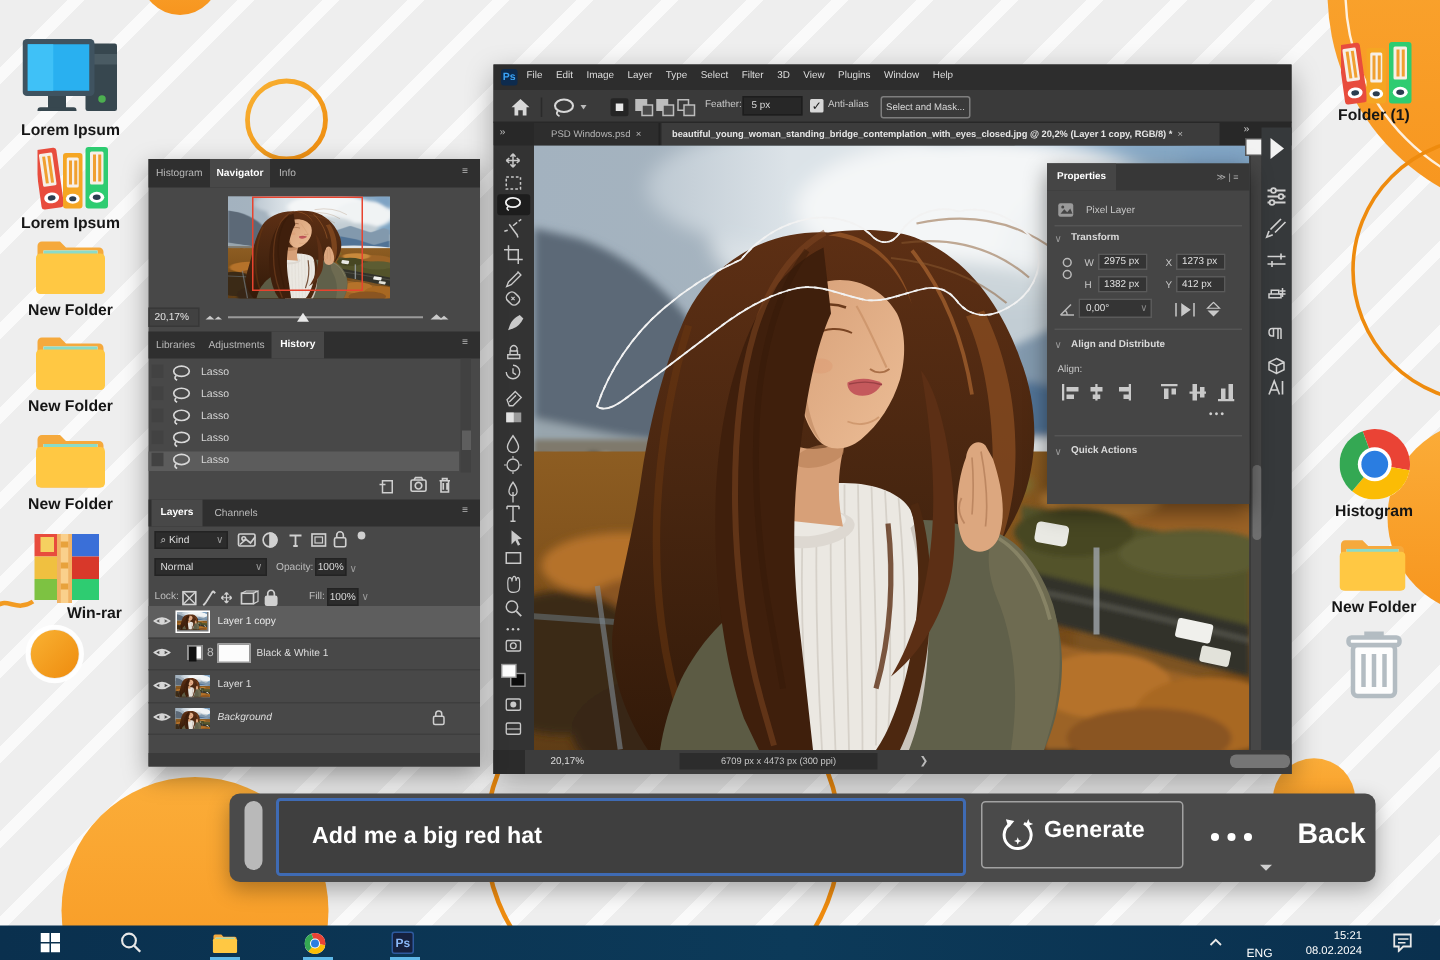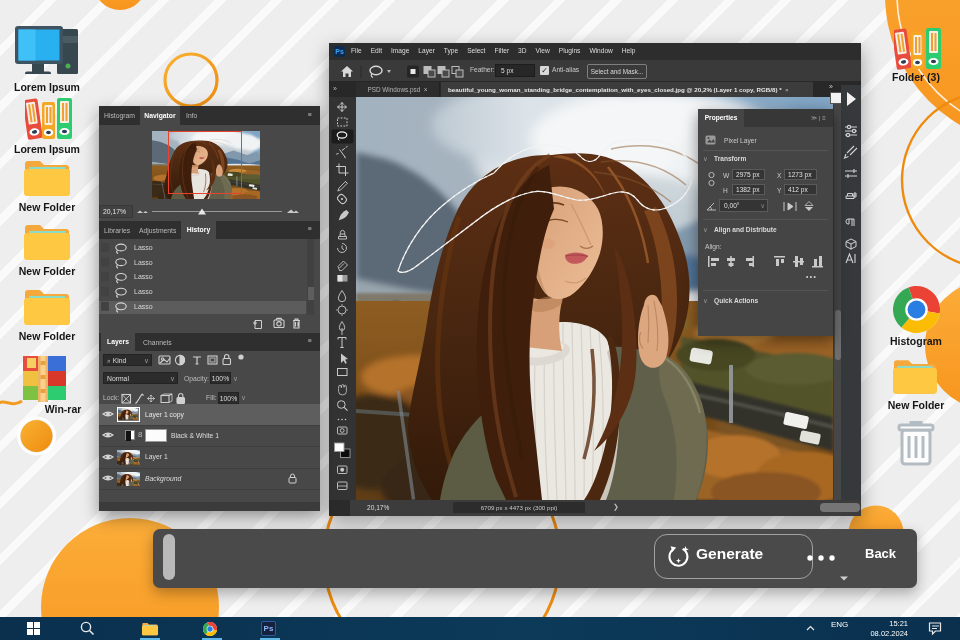--- a/index.html
+++ b/index.html
@@ -147,21 +147,21 @@
   </g>
   <g>
     <rect x="32" y="2" width="15" height="41" rx="2" fill="#2ecc71"></rect>
     <rect x="35" y="5" width="9" height="22" rx="1" fill="#f7efe6"></rect>
     <rect x="37" y="7" width="2" height="18" fill="#f0a030"></rect>
       <rect x="40.5" y="7" width="2" height="18" fill="#f0a030"></rect>
     <ellipse cx="39.5" cy="35.5" rx="5" ry="3.6" fill="#fff"></ellipse>
       <ellipse cx="39.5" cy="35.5" rx="2.6" ry="1.8" fill="#2c3e50"></ellipse>
   </g>
 </svg>
-<div class="lbl" style="left:873px;top:71px;width:86px">Folder (3)</div>
+<div class="lbl" style="left:873px;top:71px;width:86px">Folder (1)</div>
 
 <svg class="ico" style="left:893px;top:286px" width="47" height="47" viewBox="0 0 100 100">
   <circle cx="50" cy="50" r="50" fill="#fff"></circle>
   <g transform="rotate(-20 50 50)">
     <path d="M50,50 L50,0 A50,50 0 0 1 93.3,75 Z" fill="#ea4335"></path>
     <path d="M50,50 L93.3,75 A50,50 0 0 1 6.7,75 Z" fill="#fbbc05"></path>
     <path d="M50,50 L6.7,75 A50,50 0 0 1 50,0 Z" fill="#34a853"></path>
   </g>
   <circle cx="50" cy="50" r="24" fill="#fff"></circle>
   <circle cx="50" cy="50" r="19" fill="#2a7de1"></circle>
@@ -795,40 +795,41 @@
   </svg>
   <div class="abs" style="left:0;top:318.5px;width:221px;height:1px;background:#3e3e3e"></div>
   <div class="abs" style="left:0;top:340px;width:221px;height:1px;background:#3e3e3e"></div>
   <div class="abs" style="left:0;top:361.5px;width:221px;height:1px;background:#3e3e3e"></div>
   <div class="abs" style="left:0;top:383px;width:221px;height:1px;background:#3e3e3e"></div>
   <div class="abs" style="left:0;top:396px;width:221px;height:9px;background:#3b3b3b"></div>
 </div>
 
 <div class="abs" style="left:153px;top:529px;width:764px;height:59px;background:#4a4a4a;border-radius:7px;box-shadow:0 5px 14px rgba(0,0,0,.3)">
   <div class="abs" style="left:10px;top:5px;width:12px;height:46px;background:#b9b9b9;border-radius:6px"></div>
-  <div class="abs" style="left:501px;top:5px;width:159px;height:45px;border:1px solid #a2a2a2;border-radius:13px;color:#fff">
+  <div class="abs" style="left:31px;top:3px;width:460px;height:52px;background:#3f3f3f;border:2px solid #3f6bb4;border-radius:3px;color:#fff;font-weight:bold;font-size:15.5px;line-height:48px;padding-left:22px">Add me a big red hat</div>
+  <div class="abs" style="left:501px;top:5px;width:135px;height:45px;border:1px solid #a2a2a2;border-radius:3px;color:#fff">
     <svg class="abs" style="left:11px;top:10px" width="25" height="25" viewBox="0 0 25 25">
       <path d="M7.2,4.4 a9,9 0 1 0 9.5,-0.6" fill="none" stroke="#fff" stroke-width="2"></path>
       <path d="M4.6,1.2 l5.6,1.2 -3.8,4.4 z" fill="#fff"></path>
       <path d="M19.5,1 l0.9,2.4 2.4,0.9 -2.4,0.9 -0.9,2.4 -0.9,-2.4 -2.4,-0.9 2.4,-0.9 z" fill="#fff"></path>
       <path d="M12.5,13.2 l0.7,1.8 1.8,0.7 -1.8,0.7 -0.7,1.8 -0.7,-1.8 -1.8,-0.7 1.8,-0.7 z" fill="#fff"></path>
     </svg>
     <span class="abs" style="left:41px;top:10px;font-size:15.5px;font-weight:bold">Generate</span>
   </div>
   <svg class="abs" style="left:653px;top:26px" width="34" height="6" viewBox="0 0 34 6">
       <g fill="#fff">
         <circle cx="4" cy="3" r="2.7"></circle>
         <circle cx="15" cy="3" r="2.7"></circle>
         <circle cx="26" cy="3" r="2.7"></circle>
       </g>
     </svg>
   <svg class="abs" style="left:686px;top:46px" width="10" height="7" viewBox="0 0 10 7">
       <path d="M1,1.5 l4,4 4,-4 z" fill="#cfcfcf"></path>
     </svg>
-  <span class="abs" style="left:712px;top:17px;color:#fff;font-size:13px;font-weight:bold">Back</span>
+  <span class="abs" style="left:712px;top:17px;color:#fff;font-size:19px;font-weight:bold">Back</span>
 </div>
 
 <div class="abs" style="left:0;top:617px;width:960px;height:23px;background:linear-gradient(90deg,#0a304e 0%, #0c3a59 55%, #0a304e 100%)">
   <svg class="abs" style="left:27px;top:5px" width="13" height="13" viewBox="0 0 13 13">
     <g fill="#ffffff">
         <rect x="0" y="0" width="6" height="6"></rect>
         <rect x="7" y="0" width="6" height="6"></rect>
         <rect x="0" y="7" width="6" height="6"></rect>
         <rect x="7" y="7" width="6" height="6"></rect>
       </g>
@@ -850,19 +851,19 @@
     <circle cx="50" cy="50" r="24" fill="#fff"></circle>
     <circle cx="50" cy="50" r="19" fill="#2a7de1"></circle>
   </svg>
   <div class="abs" style="left:261px;top:4px;width:15px;height:15px;background:#16213f;border:1px solid #2e5a9e;border-radius:2px;color:#8ab8f8;font-size:8px;font-weight:bold;text-align:center;line-height:14px">Ps</div>
   <div class="abs" style="left:140px;top:21px;width:20px;height:2px;background:#5fb8e8"></div>
   <div class="abs" style="left:202px;top:21px;width:20px;height:2px;background:#5fb8e8"></div>
   <div class="abs" style="left:260px;top:21px;width:20px;height:2px;background:#5fb8e8"></div>
   <svg class="abs" style="left:806px;top:8px" width="9" height="6" viewBox="0 0 9 6">
       <path d="M1,5 l3.5,-3.5 3.5,3.5" fill="none" stroke="#e8e8e8" stroke-width="1.2"></path>
     </svg>
-  <span class="abs" style="left:831px;top:3px;color:#fff;font-size:8px">ENG</span>
+  <span class="abs" style="left:831px;top:14px;color:#fff;font-size:8px">ENG</span>
   <div class="abs" style="left:858px;top:2px;width:50px;height:19px;color:#fff;font-size:7.5px;text-align:right;line-height:9.5px">15:21<br>08.02.2024</div>
   <svg class="abs" style="left:928px;top:5px" width="14" height="13" viewBox="0 0 14 13">
     <path d="M1.5,1 h11 v8 h-5 l-3,3 v-3 h-3 z" fill="none" stroke="#e8e8e8" stroke-width="1.2"></path>
     <path d="M4,4 h7 M4,6.5 h5" stroke="#e8e8e8" stroke-width="1"></path>
   </svg>
 </div>
 
 </body></html>

